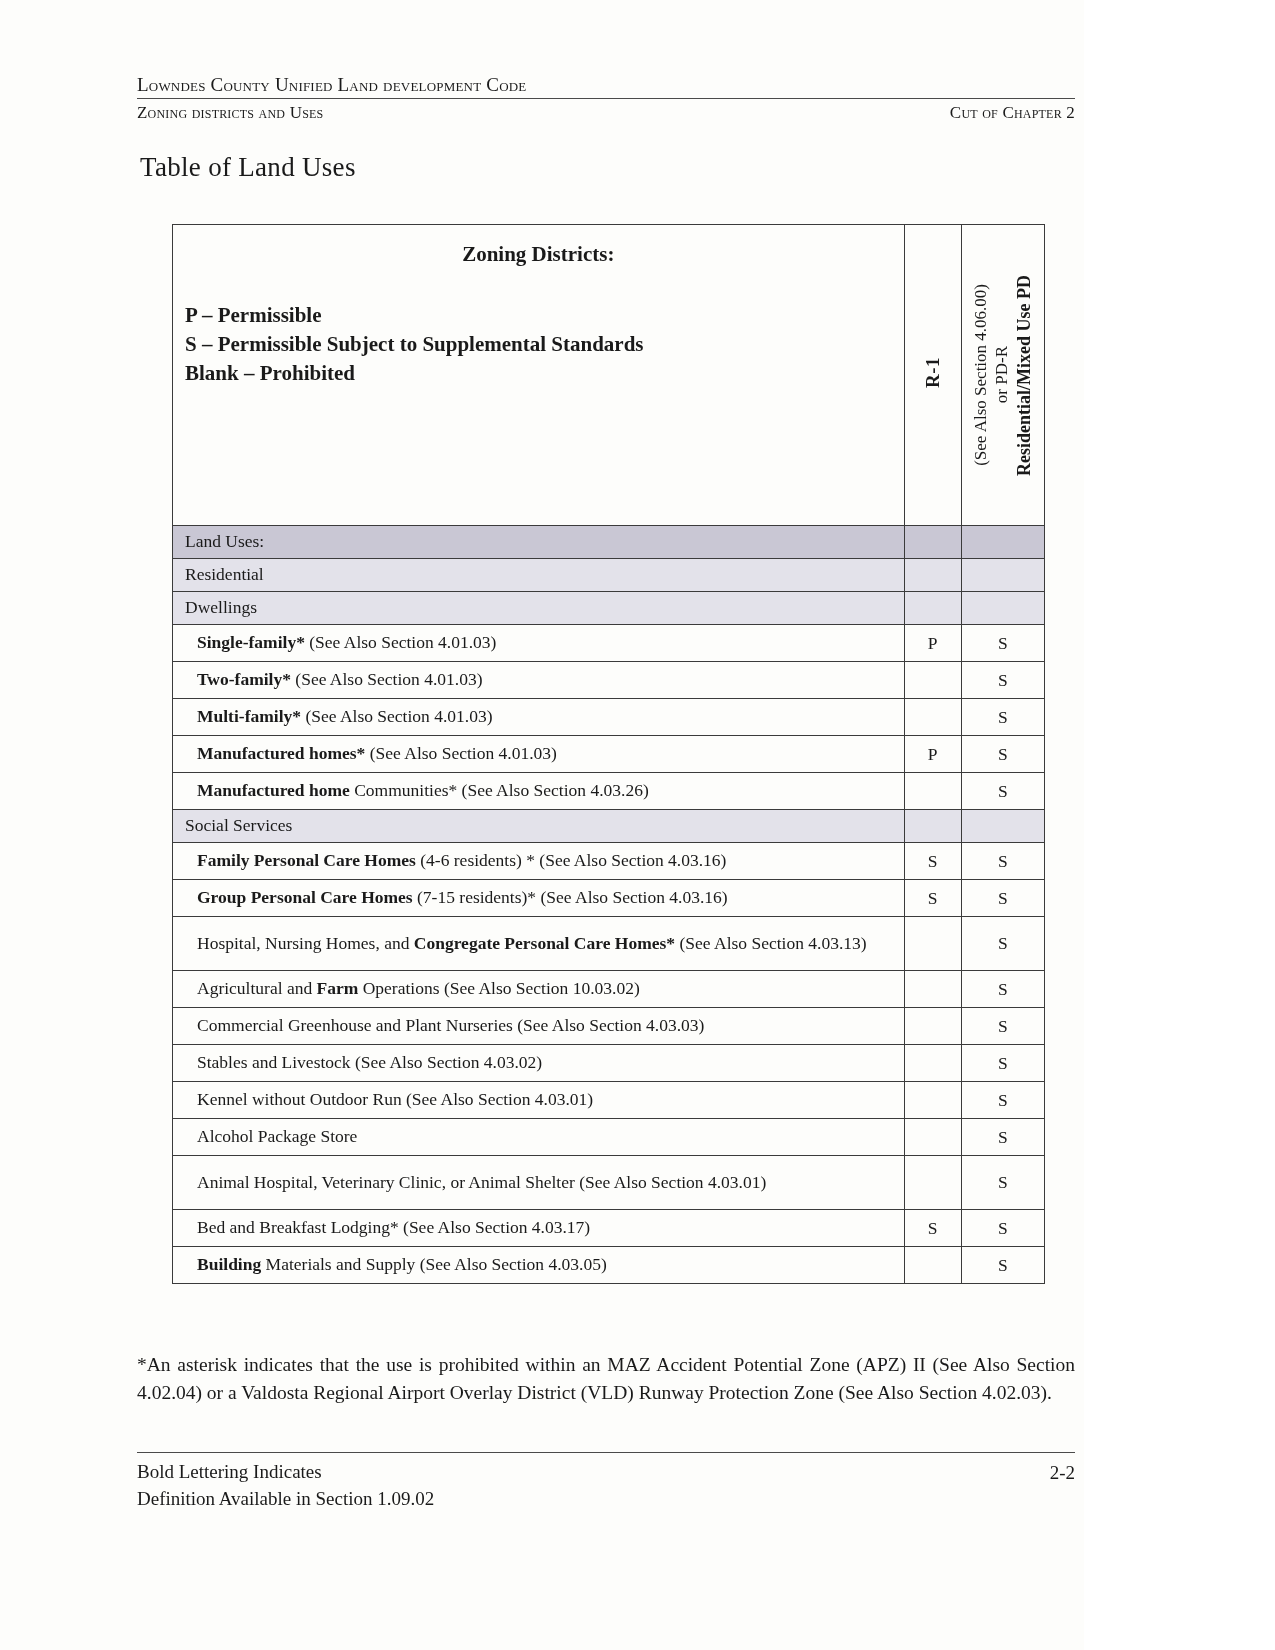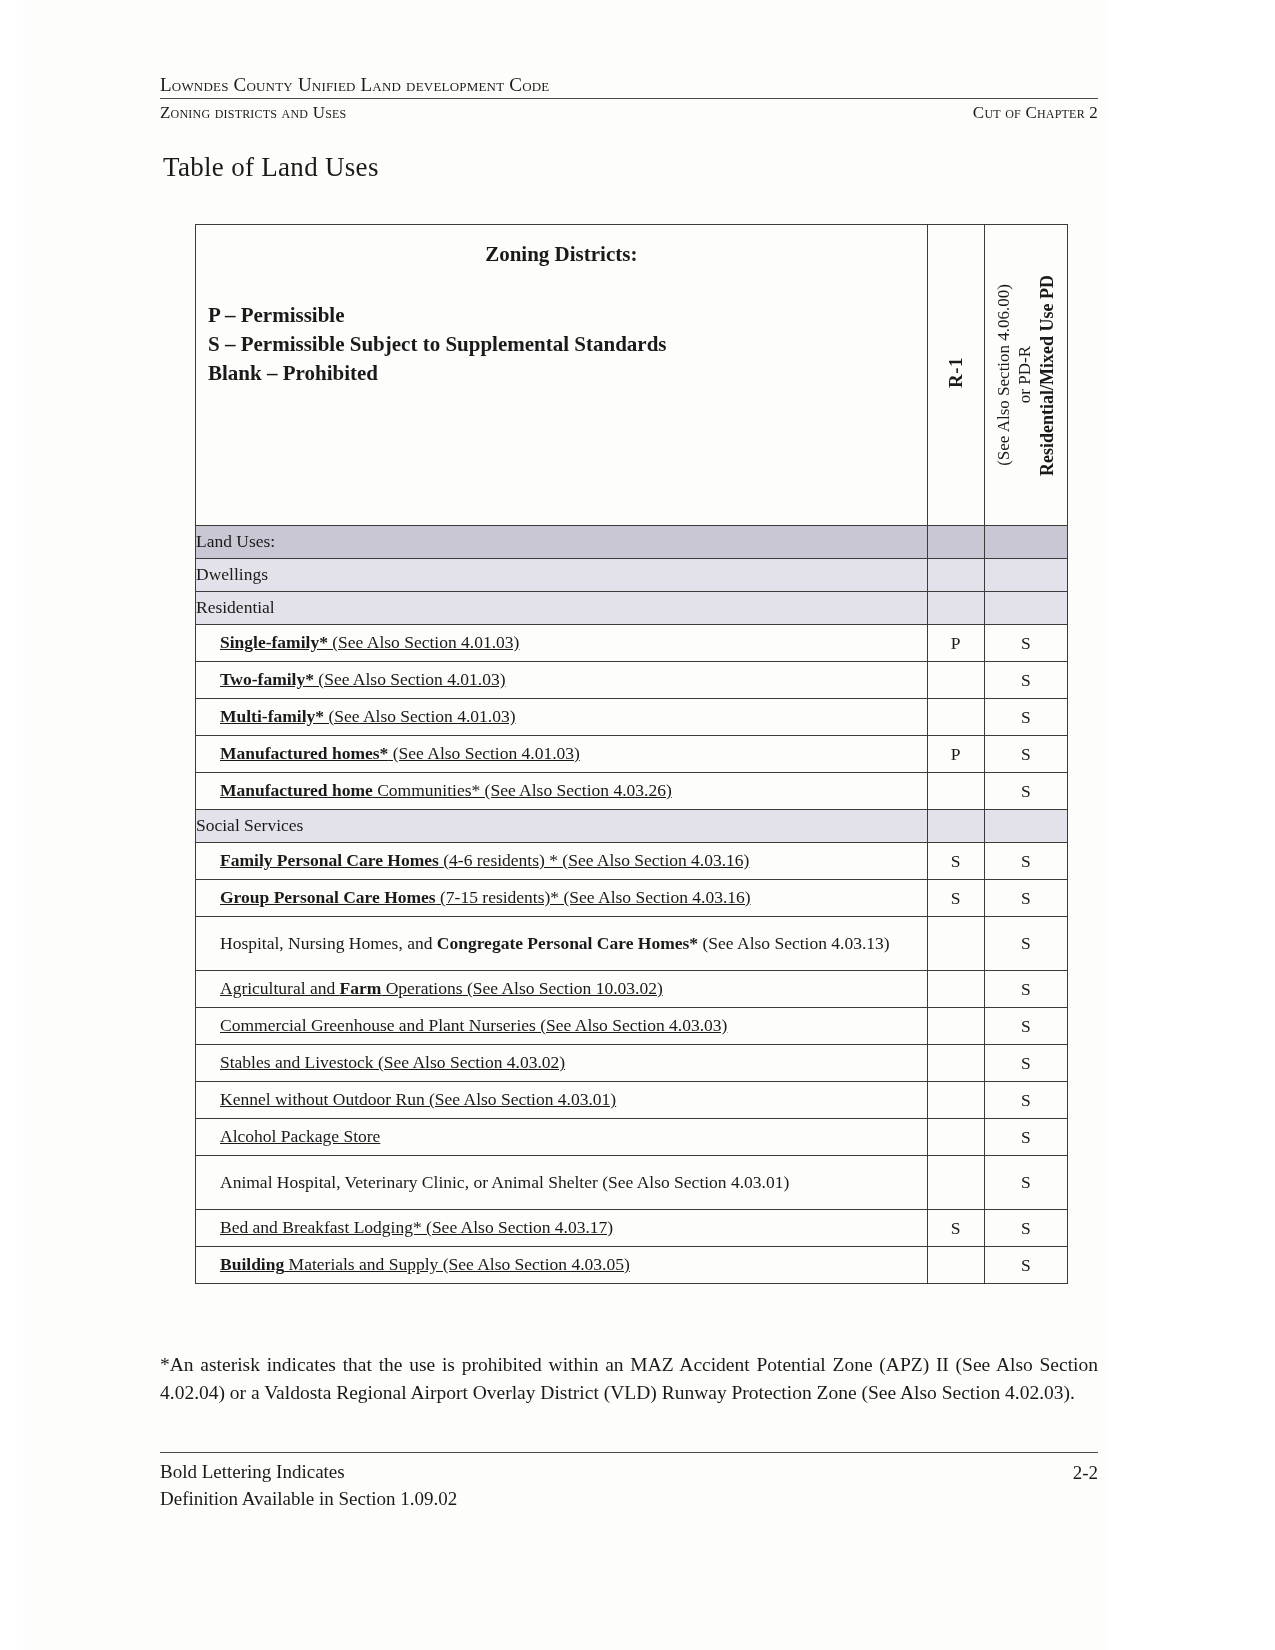--- a/index.html
+++ b/index.html
@@ -14,21 +14,20 @@
     color: #1a1a1a;
     position: relative;
     overflow: hidden;
   }
   .page {
     position: absolute;
     left: 0; top: 0;
     width: 1084px;
     height: 1650px;
     background: #fdfdfb;
-    margin-left: 23px;
   }
   
   .header {
     position: absolute;
     left: 137px;
     top: 74px;
     width: 938px;
   }
   .header-line1 {
     font-size: 19px;
@@ -143,29 +142,29 @@
   .r-section td {
     background: #c9c7d4;
   }
   .r-sub td {
     background: #e3e2ea;
   }
   .cell-desc {
     padding: 5px 6px 5px 12px;
     line-height: 1.25;
   }
-  .cell-desc.ind1 { }
+  .cell-desc.ind1 { padding-left: 12px; }
   .cell-desc.ind3 { padding-left: 24px; }
   .mark {
     text-align: center;
     font-size: 18px;
   }
   .b { font-weight: bold; }
   .tall { height: 53px; }
-  .reg { height: 36px; text-decoration: underline; }
+  .reg { height: 36px; }
   .sec { height: 32px; }
 
   
   .footnote {
     position: absolute;
     left: 137px;
     top: 1351px;
     width: 938px;
     font-size: 19.5px;
     line-height: 1.42;
@@ -238,26 +237,26 @@
               <span class="vline main">Residential/Mixed Use PD</span>
             </span>
           </td>
         </tr>
       <tr class="r-section">
             <td class="cell-desc ind1 sec"><span class="">Land Uses:</span></td>
             <td class="mark"></td>
             <td class="mark"></td>
           </tr>
           <tr class="r-sub">
+            <td class="cell-desc ind1 sec"><span class="">Residential</span></td>
+            <td class="mark"></td>
+            <td class="mark"></td>
+          </tr>
+          <tr class="r-sub">
             <td class="cell-desc ind1 sec"><span class="">Dwellings</span></td>
-            <td class="mark"></td>
-            <td class="mark"></td>
-          </tr>
-          <tr class="r-sub">
-            <td class="cell-desc ind1 sec"><span class="">Residential</span></td>
             <td class="mark"></td>
             <td class="mark"></td>
           </tr>
           <tr>
             <td class="cell-desc ind3 reg"><span class="b">Single-family*</span><span> (See Also Section 4.01.03)</span></td>
             <td class="mark">P</td>
             <td class="mark">S</td>
           </tr>
           <tr>
             <td class="cell-desc ind3 reg"><span class="b">Two-family*</span><span> (See Also Section 4.01.03)</span></td>

